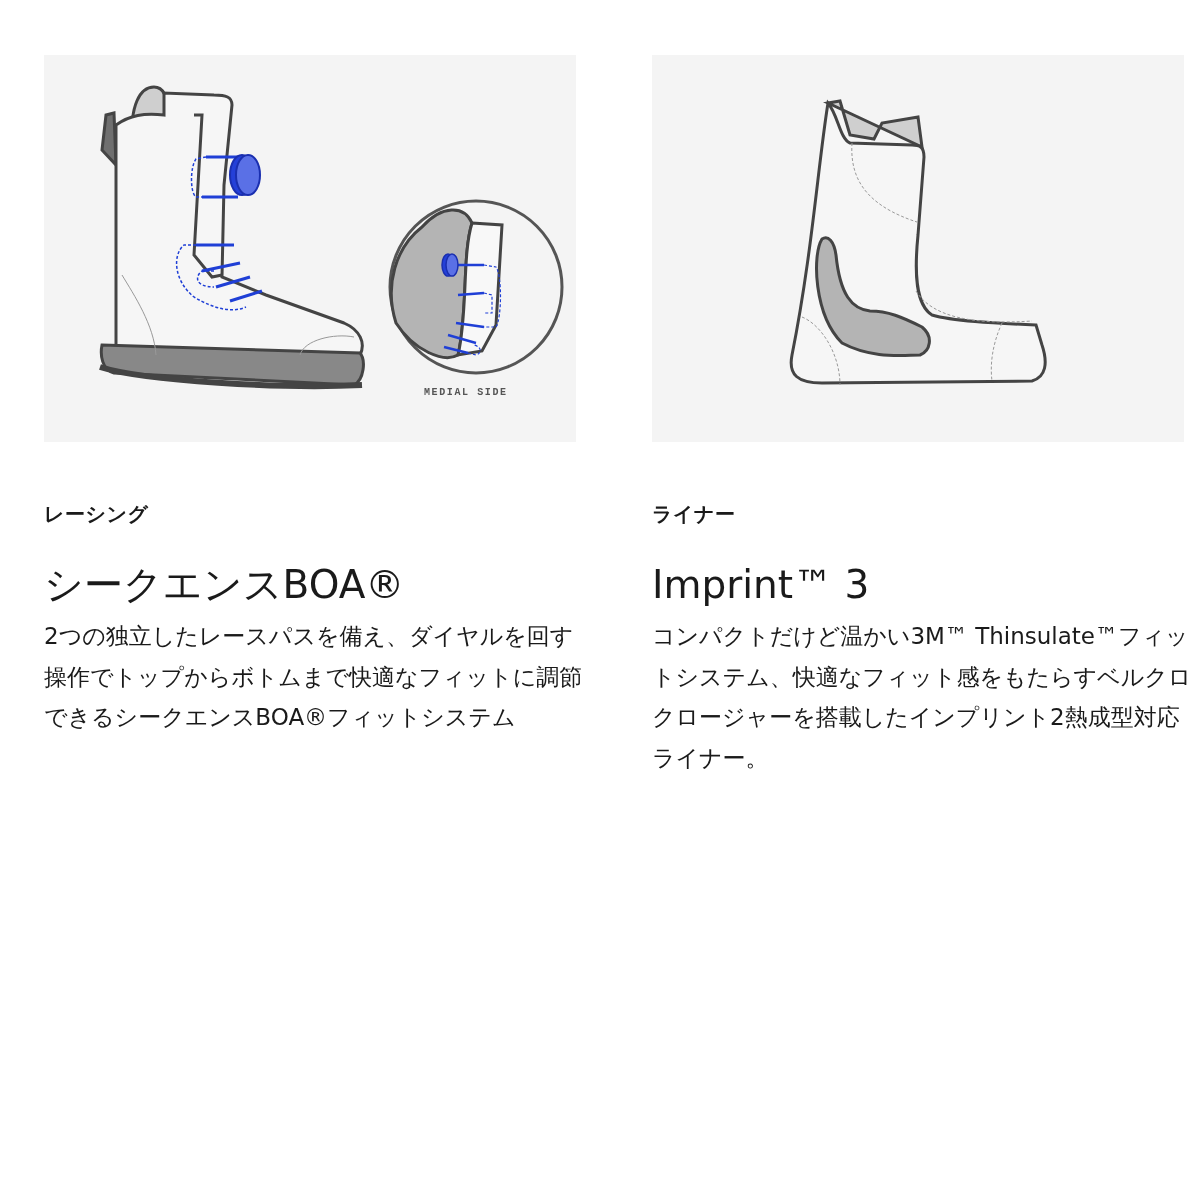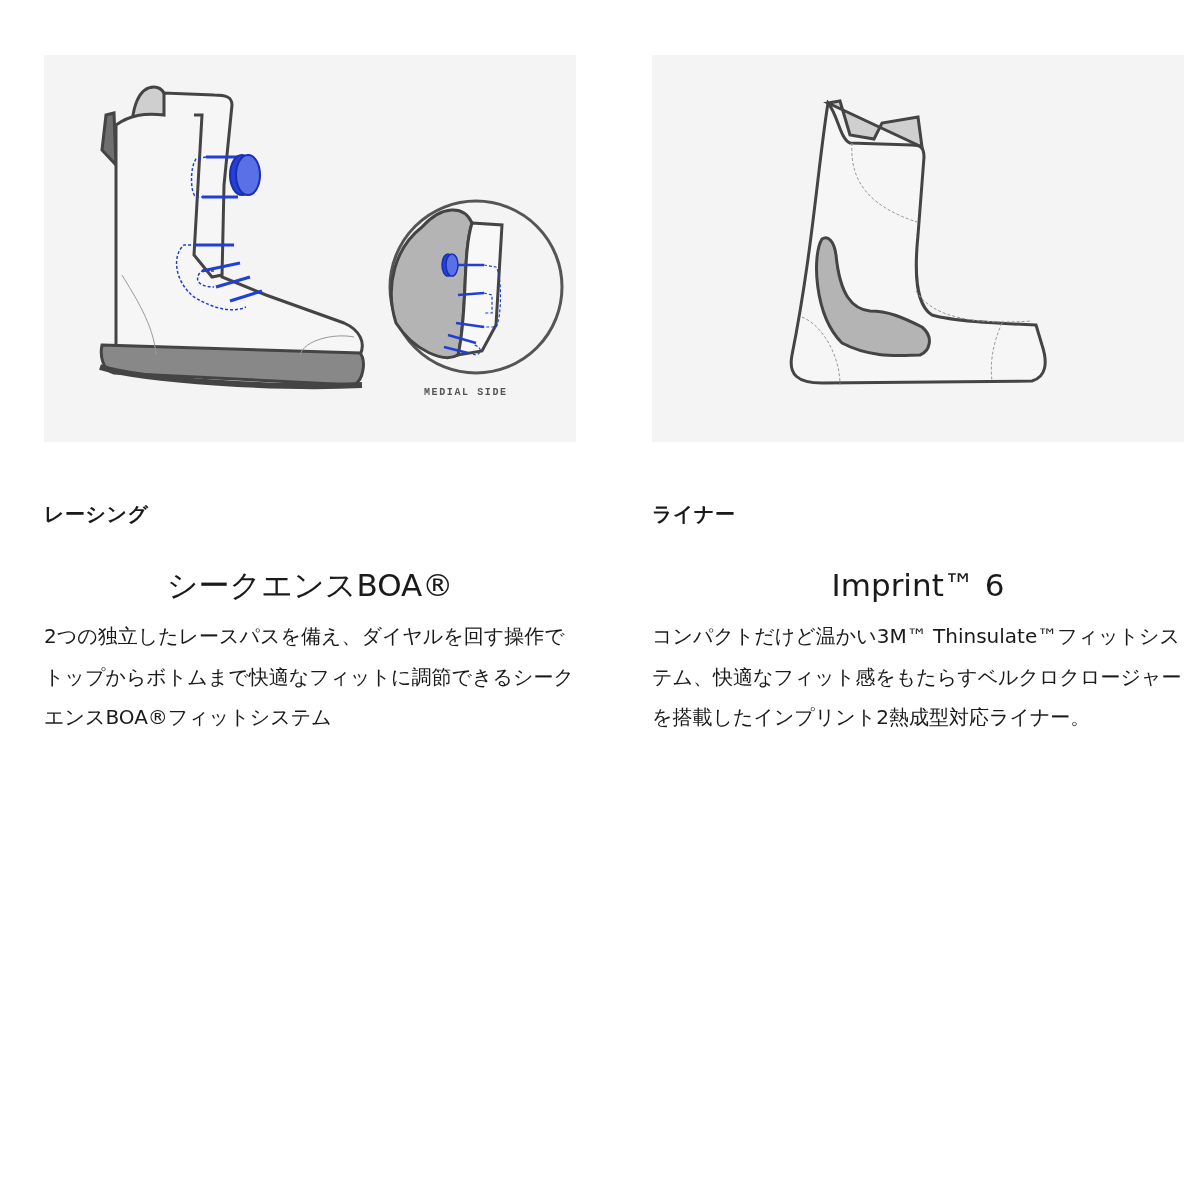--- a/index.html
+++ b/index.html
@@ -4,22 +4,22 @@
 <style>
   html, body { margin:0; padding:0; background:#ffffff; }
   body { width:1200px; height:1200px; position:relative; overflow:hidden;
          font-family:"DejaVu Sans","Liberation Sans",sans-serif; color:#1a1a1a; }
   .col { position:absolute; top:55px; width:532px; }
   .col.left { left:44px; }
   .col.right { left:616px;margin-left:36px; }
   .panel { width:532px; height:387px; background:#f4f4f4; position:relative; overflow:hidden; }
   .panel svg { position:absolute; left:0; top:0; }
   .category { margin-top:62px; font-size:20px; font-weight:bold; letter-spacing:0.5px; line-height:20px; }
-  .title { margin-top:42px; font-size:31px; line-height:38px; font-weight:normal;text-align:center; }
-  .desc { margin-top:12px; font-size:20px; line-height:40.5px; width:540px; }
+  .title { margin-top:42px; font-size:39px; line-height:38px; font-weight:normal; }
+  .desc { margin-top:12px; font-size:23px; line-height:40.5px; width:540px; }
   .medial { position:absolute; left:380px; top:332px; font-size:10px; letter-spacing:1.6px;
             color:#555; font-family:Liberation Mono, monospace; font-weight:bold; }
 </style>
 </head>
 <body>
 
 <div class="col left">
   <div class="panel">
     <svg width="532" height="387" viewBox="0 0 532 387">
 
@@ -87,15 +87,15 @@
       <path d="M170 184 C160 200 162 260 190 288 C220 304 250 300 268 300 C278 296 282 282 270 272 C250 262 236 256 218 256 C200 254 188 240 184 200 C182 186 176 180 170 184 Z" fill="#b4b4b4" stroke="#444" stroke-width="3"></path>
       <g stroke="#999" stroke-width="1" fill="none" stroke-dasharray="3 2">
         <path d="M200 88 C198 120 210 150 268 168"></path>
         <path d="M264 236 C280 262 320 270 380 266"></path>
         <path d="M150 262 C170 270 188 300 188 330"></path>
         <path d="M350 268 C340 290 338 310 340 326"></path>
       </g>
     </svg>
   </div>
   <div class="category">ライナー</div>
-  <div class="title">Imprint™ 6</div>
+  <div class="title">Imprint™ 3</div>
   <div class="desc">コンパクトだけど温かい3M™ Thinsulate™フィットシステム、快適なフィット感をもたらすベルクロクロージャーを搭載したインプリント2熱成型対応ライナー。</div>
 </div>
 
 </body></html>

